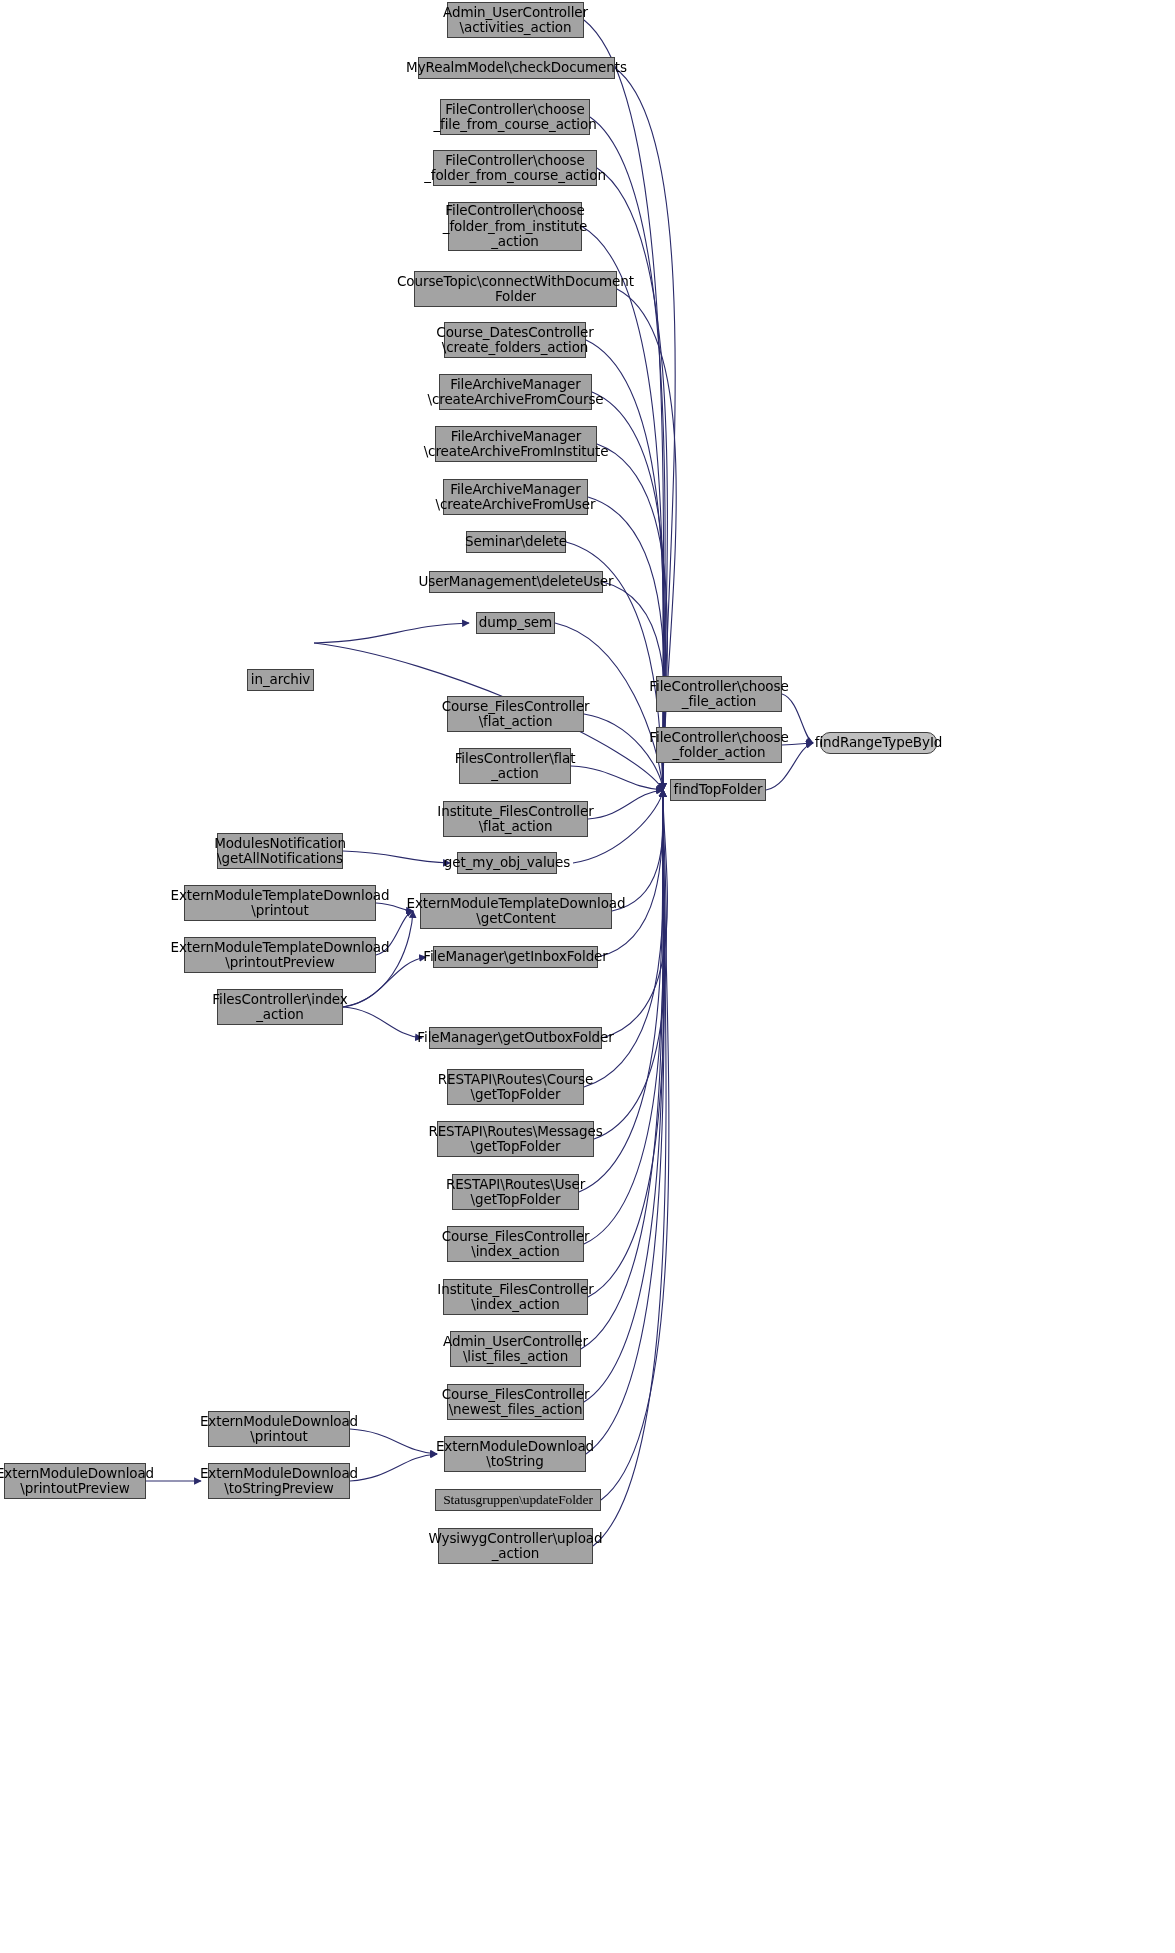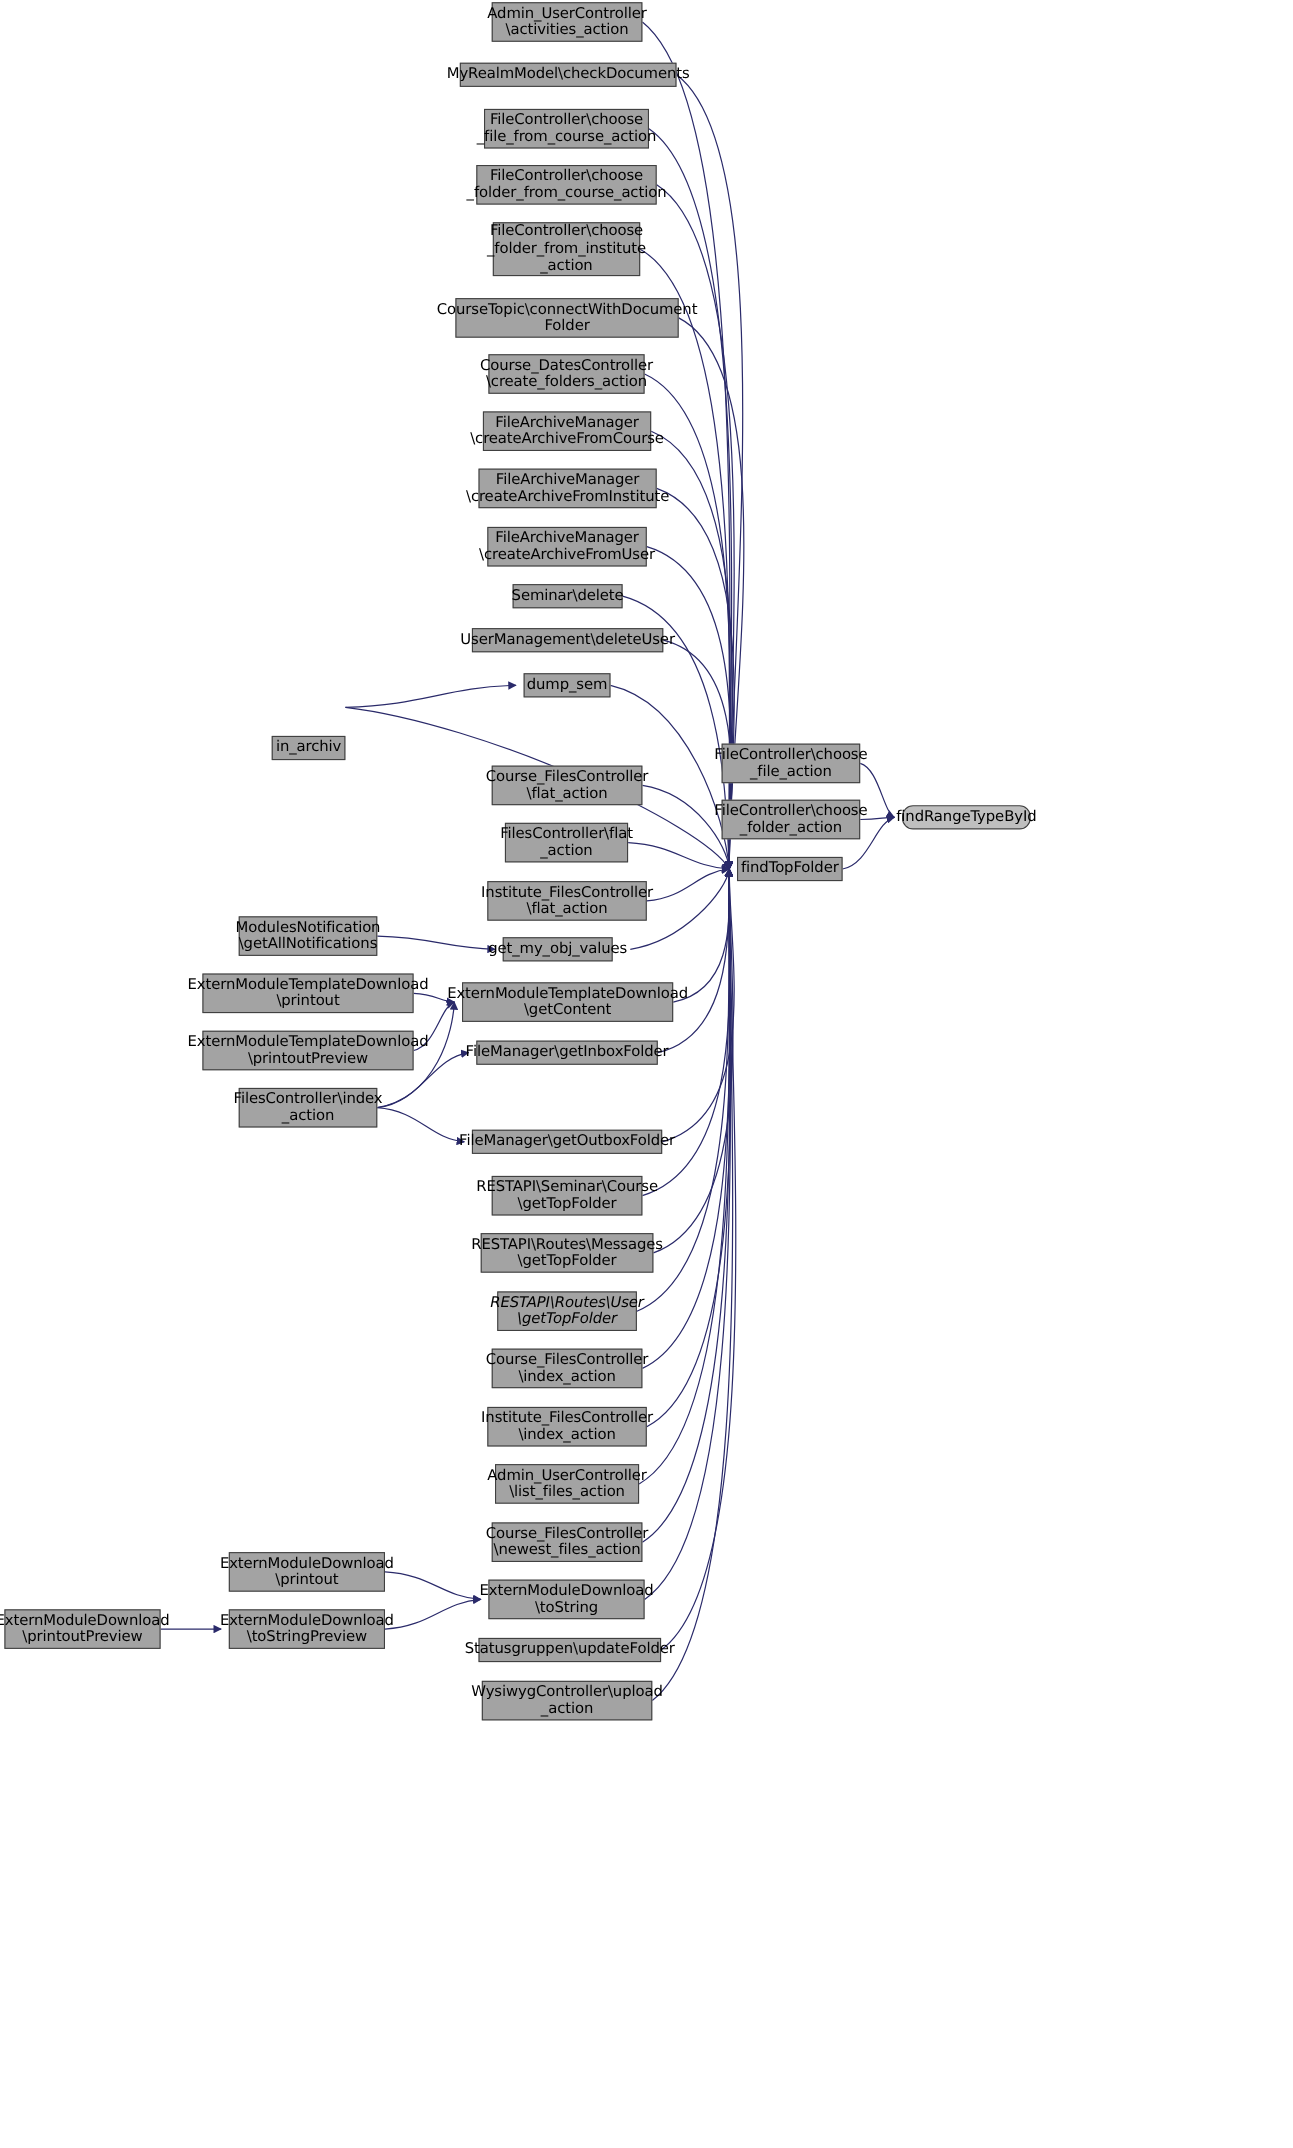--- a/index.html
+++ b/index.html
@@ -135,43 +135,43 @@
     <div class="node" style="left: 184px; top: 885px; width: 192px; height: 36px;">ExternModuleTemplateDownload
 \printout</div>
     <div class="node" style="left: 420px; top: 893px; width: 192px; height: 36px;">ExternModuleTemplateDownload
 \getContent</div>
     <div class="node" style="left: 184px; top: 937px; width: 192px; height: 36px;">ExternModuleTemplateDownload
 \printoutPreview</div>
     <div class="node" style="left: 433px; top: 946px; width: 165px; height: 22px;">FileManager\getInboxFolder</div>
     <div class="node" style="left: 217px; top: 989px; width: 126px; height: 36px;">FilesController\index
 _action</div>
     <div class="node" style="left: 429px; top: 1027px; width: 173px; height: 22px;">FileManager\getOutboxFolder</div>
-    <div class="node" style="left: 447px; top: 1069px; width: 137px; height: 36px;">RESTAPI\Seminar\Course
+    <div class="node" style="left: 447px; top: 1069px; width: 137px; height: 36px;">RESTAPI\Routes\Course
 \getTopFolder</div>
     <div class="node" style="left: 437px; top: 1121px; width: 157px; height: 36px;">RESTAPI\Routes\Messages
 \getTopFolder</div>
-    <div class="node" style="left: 452px; top: 1174px; width: 127px; height: 36px; font-style: italic;">RESTAPI\Routes\User
+    <div class="node" style="left: 452px; top: 1174px; width: 127px; height: 36px;">RESTAPI\Routes\User
 \getTopFolder</div>
     <div class="node" style="left: 447px; top: 1226px; width: 137px; height: 36px;">Course_FilesController
 \index_action</div>
     <div class="node" style="left: 443px; top: 1279px; width: 145px; height: 36px;">Institute_FilesController
 \index_action</div>
     <div class="node" style="left: 450px; top: 1331px; width: 131px; height: 36px;">Admin_UserController
 \list_files_action</div>
     <div class="node" style="left: 447px; top: 1384px; width: 137px; height: 36px;">Course_FilesController
 \newest_files_action</div>
     <div class="node" style="left: 208px; top: 1411px; width: 142px; height: 36px;">ExternModuleDownload
 \printout</div>
     <div class="node" style="left: 444px; top: 1436px; width: 142px; height: 36px;">ExternModuleDownload
 \toString</div>
     <div class="node" style="left: 4px; top: 1463px; width: 142px; height: 36px;">ExternModuleDownload
 \printoutPreview</div>
     <div class="node" style="left: 208px; top: 1463px; width: 142px; height: 36px;">ExternModuleDownload
 \toStringPreview</div>
-    <div class="node" style="left: 435px; top: 1489px; width: 166px; height: 22px;">Statusgruppen\updateFolder</div>
+    <div class="node" style="left: 435px; top: 1489px; width: 166px; height: 22px; font-family: Liberation Serif, serif;">Statusgruppen\updateFolder</div>
     <div class="node" style="left: 438px; top: 1528px; width: 155px; height: 36px;">WysiwygController\upload
 _action</div>
     <div class="node" style="left: 656px; top: 676px; width: 126px; height: 36px;">FileController\choose
 _file_action</div>
     <div class="node" style="left: 656px; top: 727px; width: 126px; height: 36px;">FileController\choose
 _folder_action</div>
     <div class="node" style="left: 670px; top: 779px; width: 96px; height: 22px;">findTopFolder</div>
     <div class="node highlight" style="left: 820px; top: 732px; width: 117px; height: 22px; border-radius: 10px;">findRangeTypeById</div>
   </div>
 

